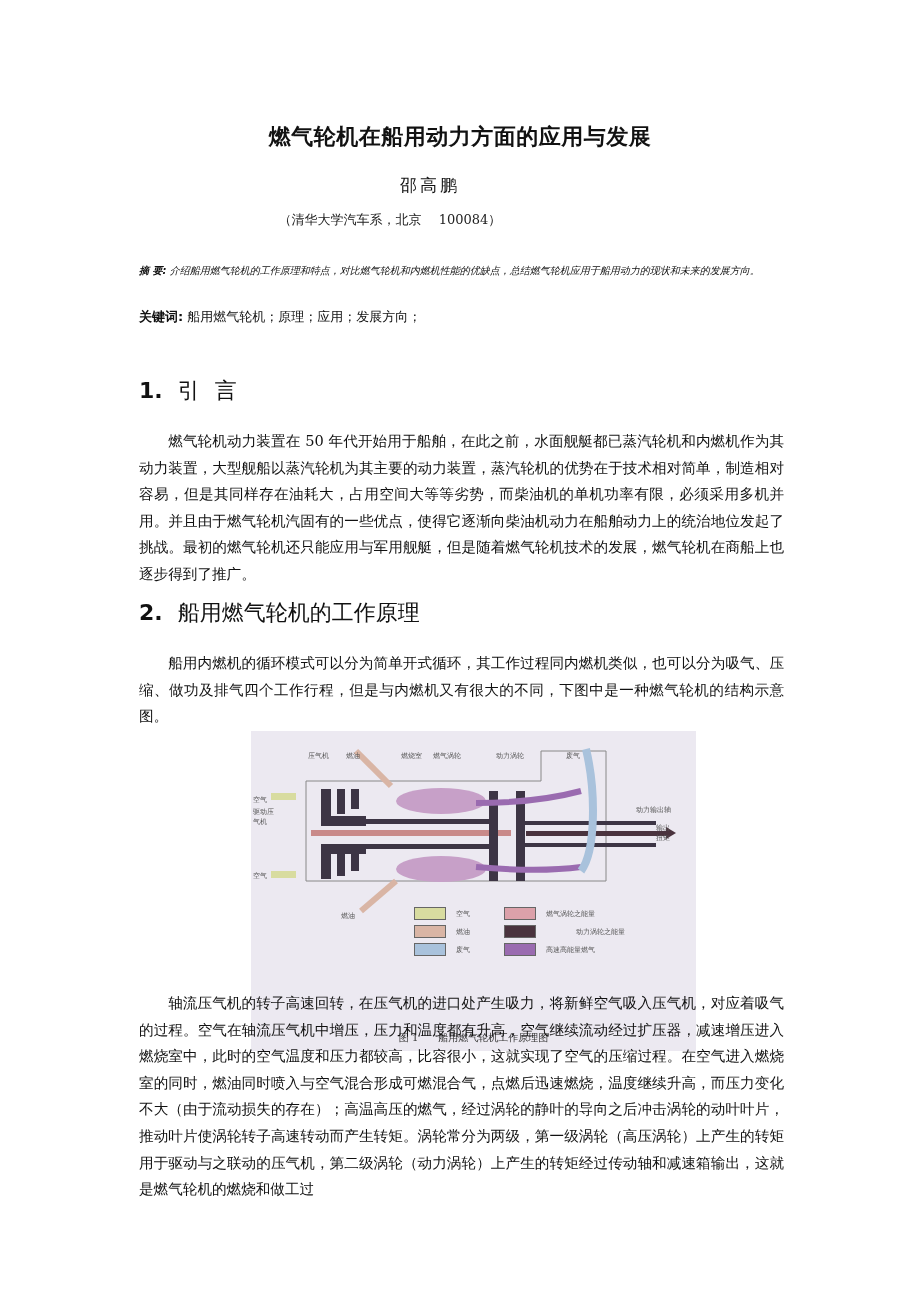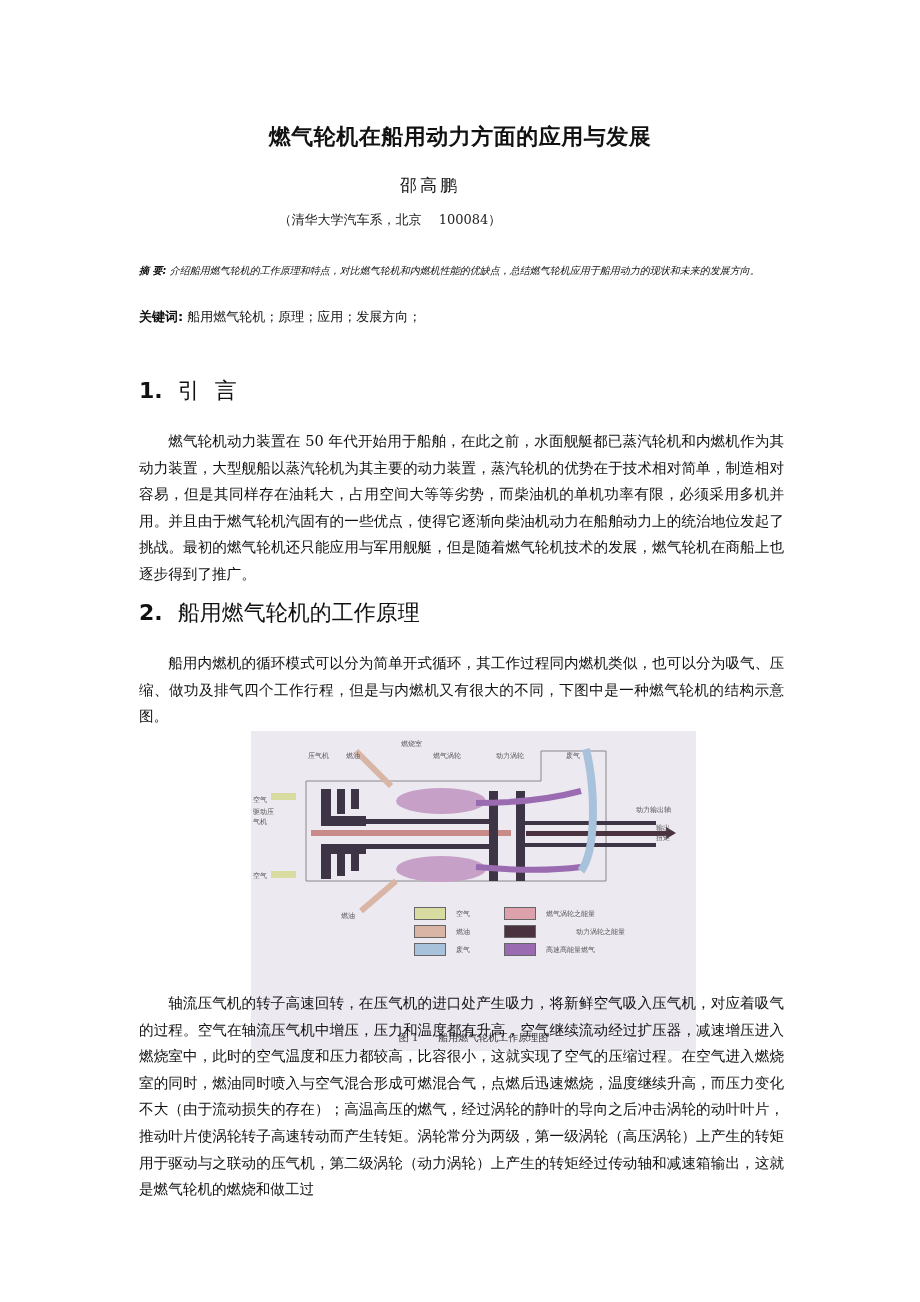--- a/index.html
+++ b/index.html
@@ -76,21 +76,21 @@
     <path d="M225,72 C270,72 300,68 330,60" stroke="#9a6bb0" stroke-width="6" fill="none"></path>
     <path d="M225,136 C270,140 300,140 330,136" stroke="#9a6bb0" stroke-width="6" fill="none"></path>
     <path d="M330,140 C345,120 345,60 335,18" stroke="#a9c2dc" stroke-width="8" fill="none"></path>
     <rect x="20" y="62" width="25" height="7" fill="#d8dca0"></rect>
     <rect x="20" y="140" width="25" height="7" fill="#d8dca0"></rect>
     <path d="M105,20 L140,55" stroke="#d9b5a5" stroke-width="6"></path>
     <path d="M110,180 L145,150" stroke="#d9b5a5" stroke-width="6"></path>
   </svg>
   <span class="lbl" style="left:57px;top:20px;">压气机</span>
   <span class="lbl" style="left:95px;top:20px;">燃油</span>
-  <span class="lbl" style="left:150px;top:8px;">燃烧室</span>
+  <span class="lbl" style="left:150px;top:20px;">燃烧室</span>
   <span class="lbl" style="left:182px;top:20px;">燃气涡轮</span>
   <span class="lbl" style="left:245px;top:20px;">动力涡轮</span>
   <span class="lbl" style="left:315px;top:20px;">废气</span>
   <span class="lbl" style="left:2px;top:64px;">空气</span>
   <span class="lbl" style="left:2px;top:76px;width:26px;white-space:normal;">驱动压气机</span>
   <span class="lbl" style="left:2px;top:140px;">空气</span>
   <span class="lbl" style="left:90px;top:180px;">燃油</span>
   <span class="lbl" style="left:385px;top:74px;">动力输出轴</span>
   <span class="lbl" style="left:405px;top:92px;width:18px;white-space:normal;">输出扭矩</span>
 

